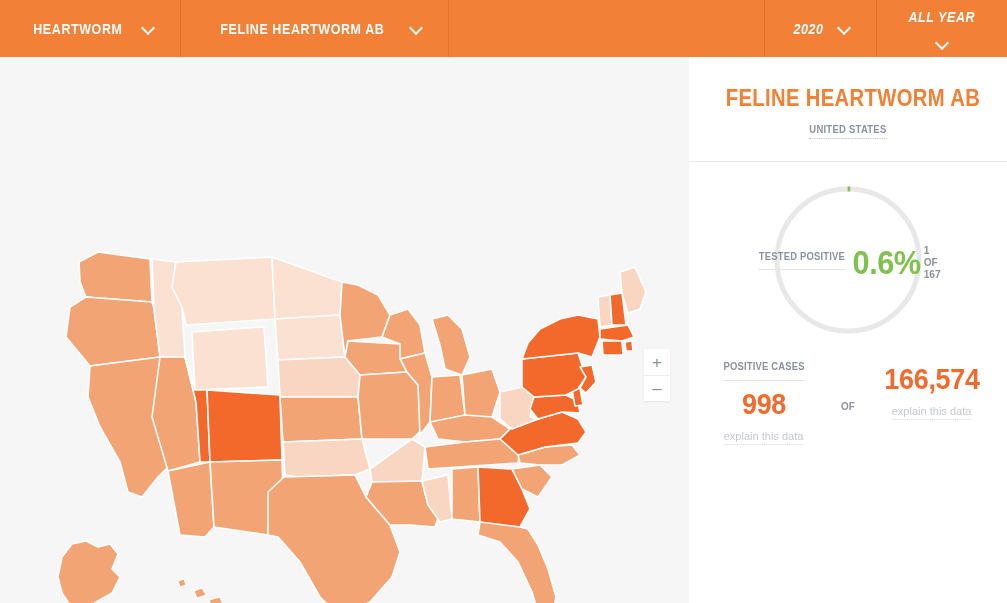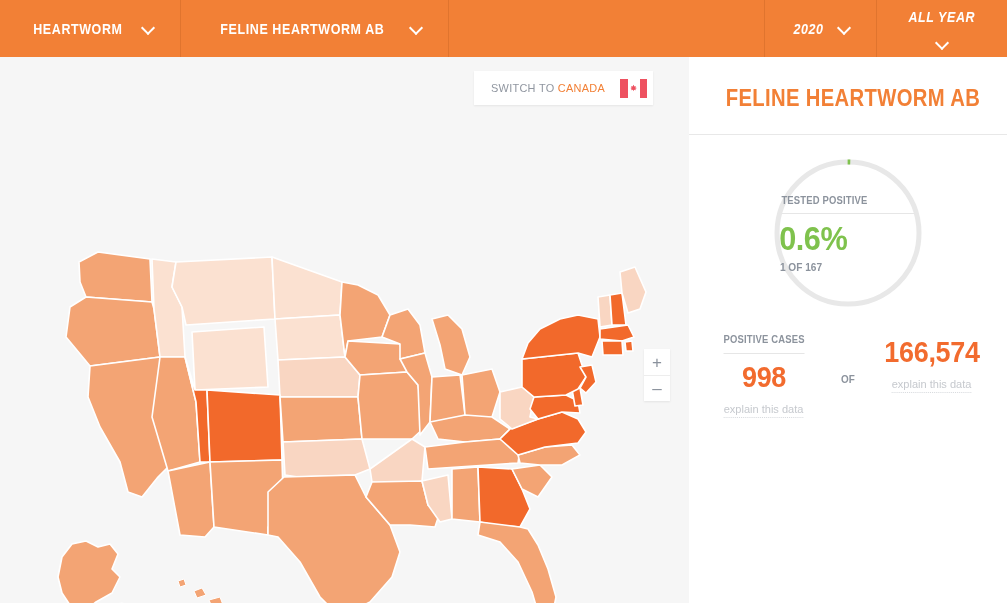--- a/index.html
+++ b/index.html
@@ -155,22 +155,22 @@
   .donut-zone {
     height: 190px;
     display: flex; align-items: center; justify-content: center;
     padding-top: 6px;
   }
   .donut { position: relative; width: 148px; height: 148px; }
   .donut svg { display: block; }
   .donut-inner {
     position: absolute; left: 0; top: 0;
     width: 148px; height: 148px;
-    display: flex; flex-direction: column;
-    justify-content: center;
+    display: flex; flex-direction: row;
+    align-items: center; justify-content: center;
   }
   .dlabel {
     font-size: 10.5px;
     font-weight: bold;
     letter-spacing: 0.2px;
     color: #8C939D;
     transform: scaleX(0.9);
     border-bottom: 1px solid #E6E6E6;
     padding-bottom: 7px;
     white-space: nowrap;
@@ -367,39 +367,32 @@
         <path fill="#F3A474" d="M58,520 L62,500 L72,487 L86,484 L98,490 L110,487 L118,497 L112,512 L120,520 L112,536 L96,545 L82,556 L70,548 L62,536 Z"></path>
         <path fill="#F3A474" stroke-width="1" d="M108,548 L122,552 L136,556 L150,556 L160,551 L152,548 L138,550 L122,546 Z"></path>
 
         <path fill="#F3A474" stroke-width="1" d="M178,524 L184,522 L186,528 L180,530 Z"></path>
         <path fill="#F3A474" stroke-width="1" d="M194,534 L202,531 L206,538 L197,541 Z"></path>
         <path fill="#F3A474" stroke-width="1" d="M209,543 L220,540 L223,548 L212,550 Z"></path>
         <path fill="#F3A474" stroke-width="1" d="M224,552 L236,548 L242,558 L238,570 L228,568 Z"></path>
       </g>
     </svg>
 
-    <div class="switch-box">
-      <span class="switch-text"><span>SWITCH TO </span><b>CANADA</b></span>
-      <span class="flag">
-        <span class="bar l"></span>
-          <span class="bar r"></span>
-          <span class="leaf"></span>
-      </span>
-    </div>
 
     <div class="zoomctl">
       <div class="zplus">+</div>
       <div class="zminus">–</div>
     </div>
   </div>
 
   <div class="panel">
 
     <div class="panel-head">
       <div class="panel-title">FELINE HEARTWORM AB</div>
+      <div><span class="panel-sub">UNITED STATES</span></div>
     </div>
 
     <div class="donut-zone">
       <div class="donut">
         <svg width="148" height="148" viewBox="0 0 148 148">
           <circle cx="74" cy="74" r="71" fill="none" stroke="#E8E8E8" stroke-width="5"></circle>
           <circle cx="74" cy="74" r="71" fill="none" stroke="#7FC24D" stroke-width="5" stroke-dasharray="2.7 443" stroke-dashoffset="0" transform="rotate(-90.3 74 74)"></circle>
         </svg>
         <div class="donut-inner">
           <div class="dlabel">TESTED POSITIVE</div>

